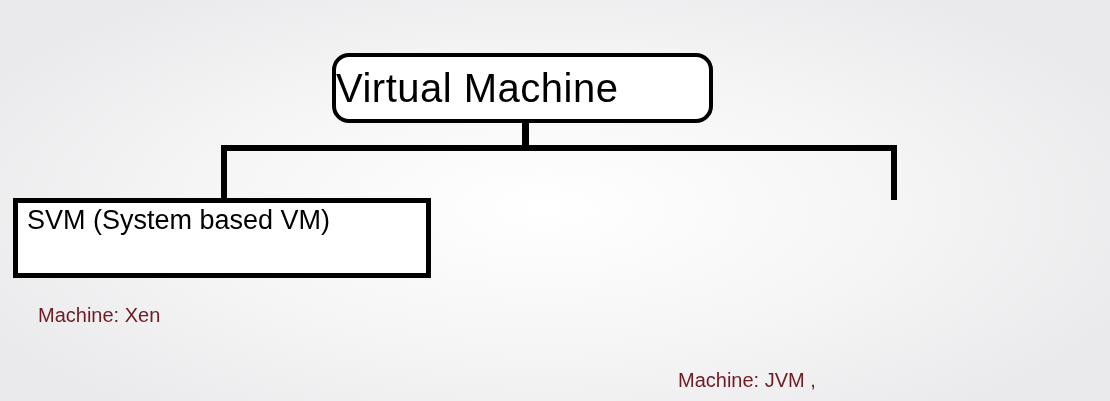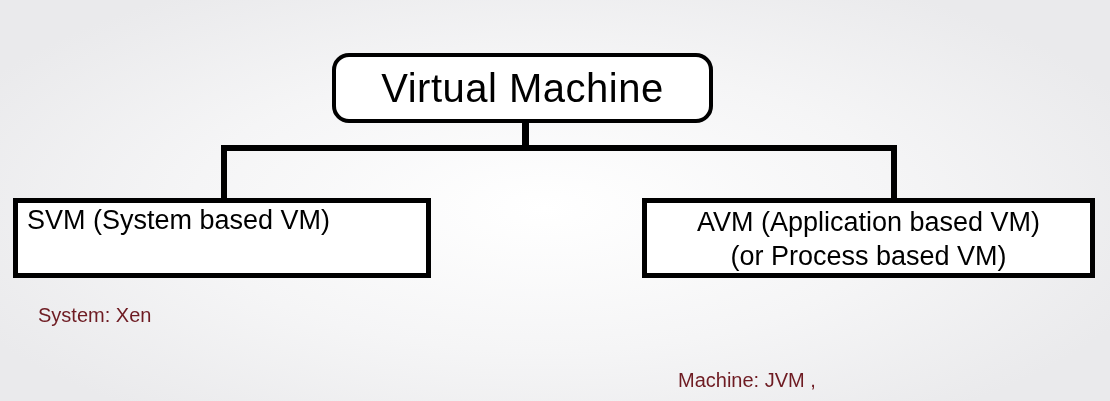--- a/index.html
+++ b/index.html
@@ -26,21 +26,20 @@
   }
   .node-root {
     left: 332px;
     top: 53px;
     width: 381px;
     height: 70px;
     border-width: 4px;
     border-radius: 17px;
     display: flex;
     align-items: center;
-    justify-content: center;
     font-size: 40px;
     letter-spacing: 0.5px;
     white-space: nowrap;
   }
   .node-left {
     left: 13px;
     top: 198px;
     width: 418px;
     height: 80px;
     padding: 2px 12px 0 9px;
@@ -90,25 +89,21 @@
 
   <div class="connector conn-stem"></div>
   <div class="connector conn-horizontal"></div>
   <div class="connector conn-drop-left"></div>
   <div class="connector conn-drop-right"></div>
 
   <div class="node node-left">
     <span>SVM (System based VM)</span>
   </div>
 
-  <div class="node node-right">
-    <div>AVM (Application based VM)</div>
-    <div>(or Process based VM)</div>
-  </div>
 
-  <div class="example example-left">System: Xen</div>
+  <div class="example example-left">Machine: Xen</div>
 
   <div class="example example-right">
     <div>Machine: JVM ,</div>
     
   </div>
 
 </div>
 
 </body></html>

